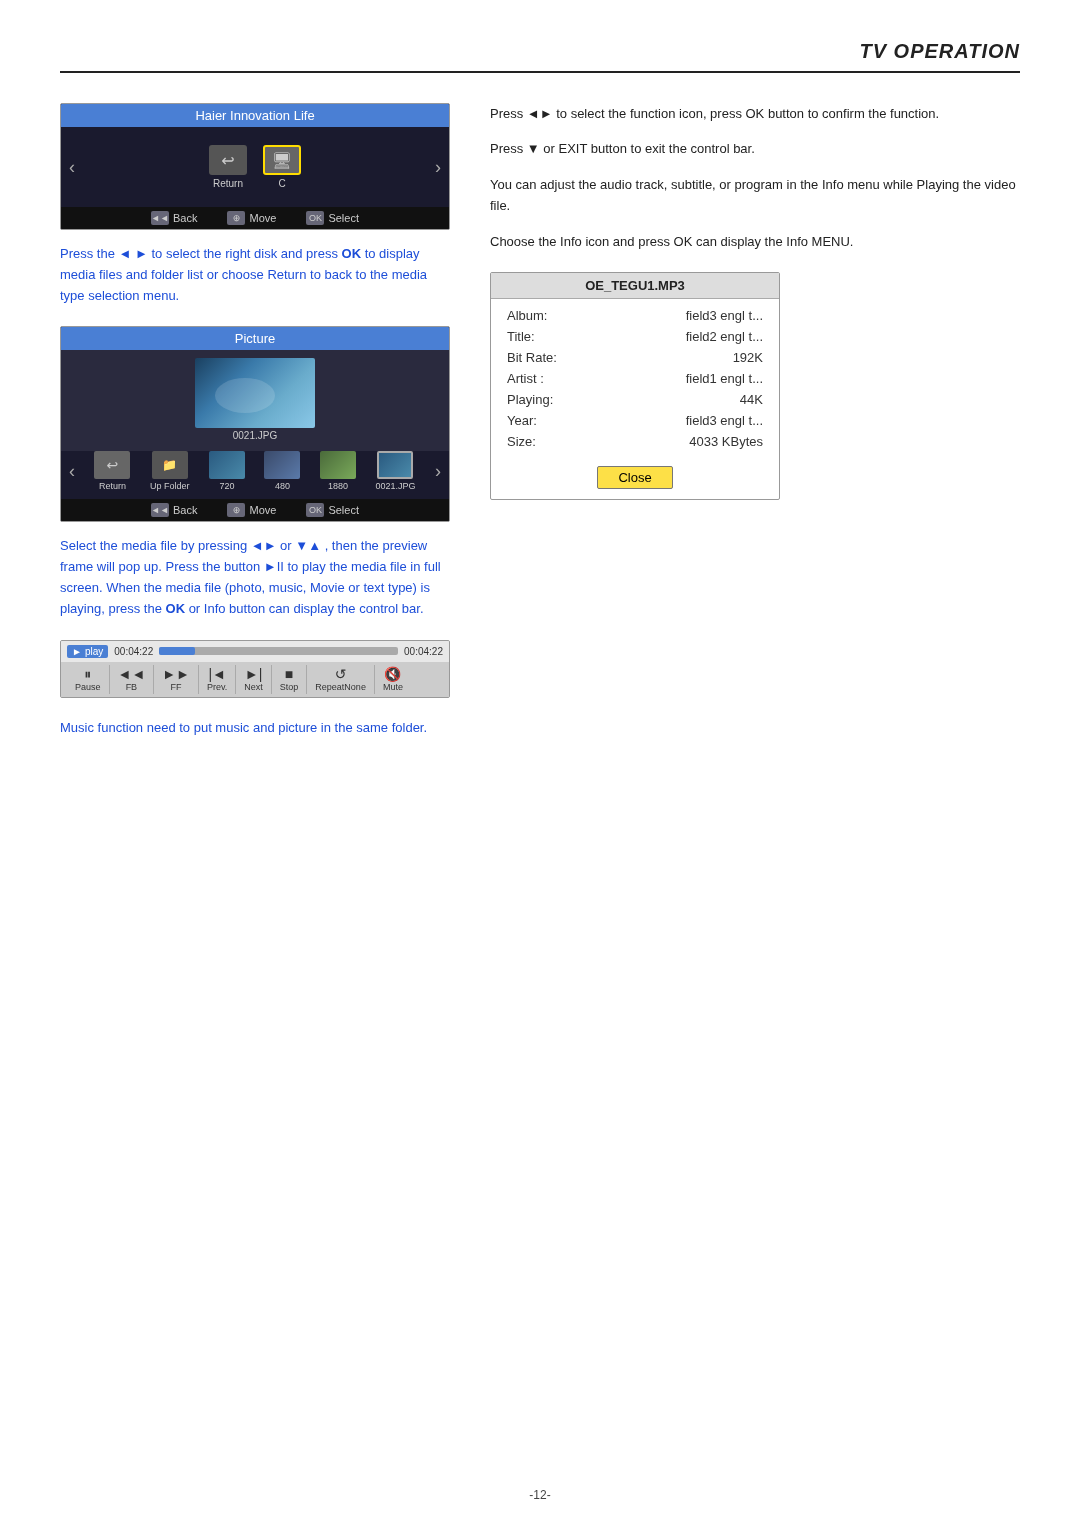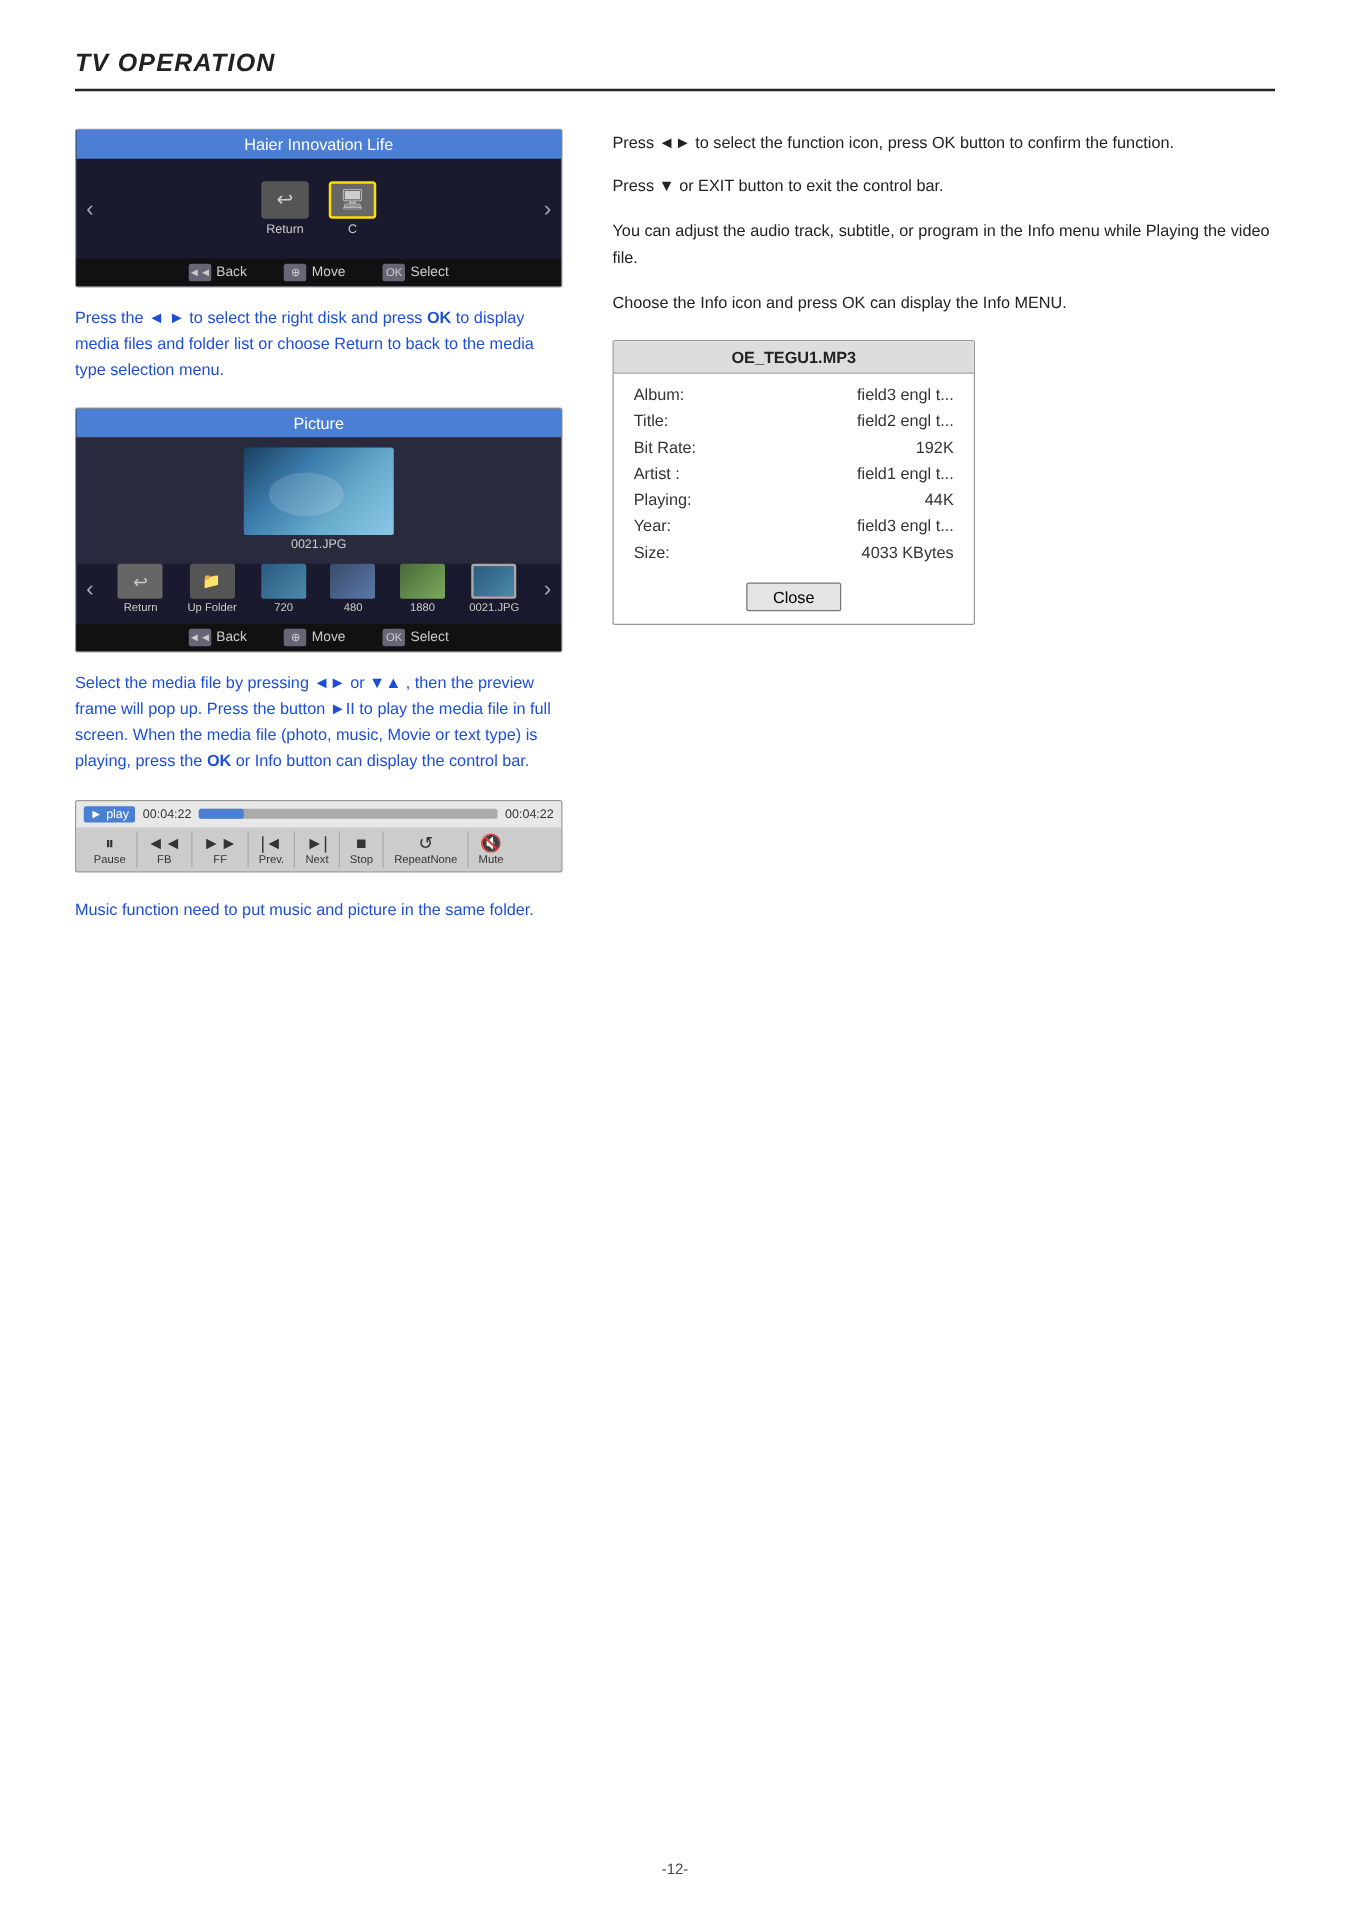--- a/index.html
+++ b/index.html
@@ -15,21 +15,21 @@
 
     .page {
       width: 1080px;
       min-height: 1532px;
       padding: 40px 60px 60px 60px;
       position: relative;
     }
 
     
     .header {
-      text-align: left;
+      text-align: right;
       border-bottom: 2px solid #222;
       padding-bottom: 8px;
       margin-bottom: 30px;
     }
     .header-title {
       font-style: italic;
       font-weight: bold;
       font-size: 20px;
       letter-spacing: 1px;
     }
@@ -343,21 +343,21 @@
       color: #333;
       text-align: right;
     }
     .info-card-close {
       display: flex;
       justify-content: center;
       padding: 8px 0 10px;
     }
     .close-btn {
       border: 1px solid #777;
-      background: #e5e5e5;
+      background: #fde047;
       padding: 3px 20px;
       font-size: 13px;
       cursor: pointer;
       border-radius: 2px;
     }
 
     
     .page-num {
       position: absolute;
       bottom: 30px;

